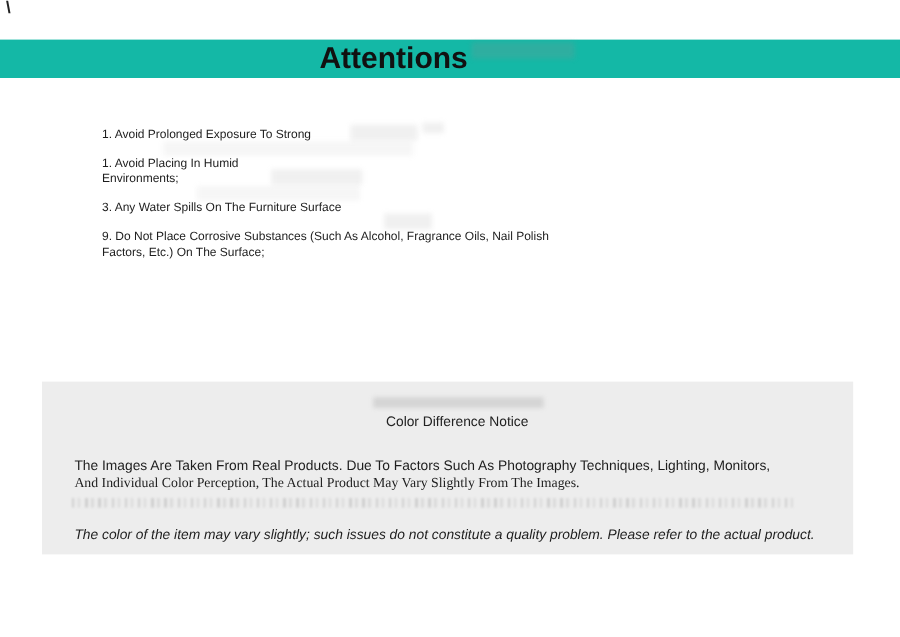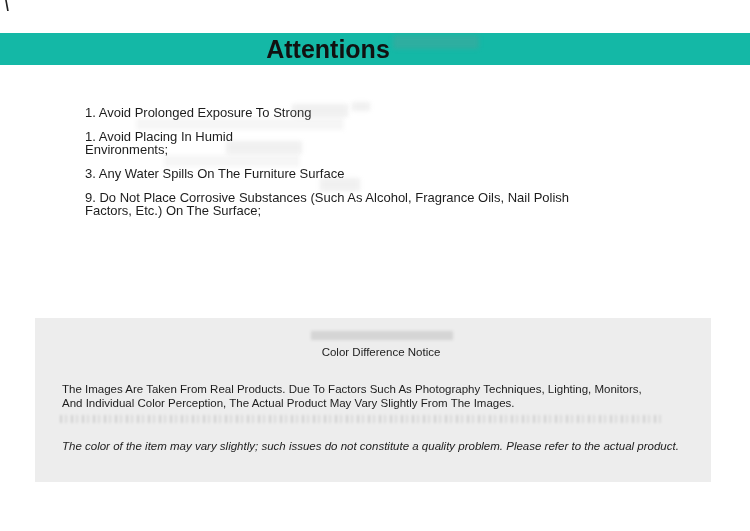--- a/index.html
+++ b/index.html
@@ -16,42 +16,42 @@
     position:absolute;left:328px;top:0;transform:translateX(-50%);
     line-height:32px;font-size:25px;font-weight:700;color:#111;white-space:nowrap;
   }
   .band-ghost{
     position:absolute;left:393px;top:2px;width:86px;height:14px;
     background:rgba(140,140,140,.22);filter:blur(2.2px);border-radius:2px;
   }
   
   .alist{position:absolute;left:85px;top:106px;}
   .aitem{margin:0 0 11px 0;}
-  .aline{font-size:13px;line-height:13px;font-weight:500;white-space:nowrap;}
+  .aline{font-size:10px;line-height:13px;font-weight:500;white-space:nowrap;}
   
   .smudge{position:absolute;background:rgba(160,160,160,.16);filter:blur(2px);border-radius:1px;}
   .sm1{left:292px;top:104px;width:56px;height:13px;}
   .sm2{left:136px;top:118px;width:208px;height:12px;background:rgba(170,170,170,.10);}
   .sm3{left:226px;top:141px;width:76px;height:13px;}
   .sm4{left:164px;top:155px;width:136px;height:12px;background:rgba(170,170,170,.10);}
   .sm5{left:320px;top:178px;width:40px;height:13px;}
   .sm6{left:352px;top:102px;width:18px;height:9px;}
   
-  .nbox{position:absolute;left:35px;top:318px;width:676px;height:164px;background:#ededed;}
+  .nbox{position:absolute;left:35px;top:318px;width:676px;height:144px;background:#ededed;}
   .nghost-title{
     position:absolute;left:276px;top:13px;width:142px;height:9px;
     background:rgba(150,150,150,.28);filter:blur(1.6px);
   }
   .ntitle{
     position:absolute;left:0;right:0;top:28px;text-align:center;text-indent:16px;
     font-size:11.5px;line-height:13px;font-weight:500;color:#222;
   }
   .npara{position:absolute;left:27px;font-size:11.5px;line-height:14px;white-space:nowrap;color:#1d1d1d;}
   .np1{top:64px;text-align:center;}
-  .np2{top:78px;}
+  .np2{top:78px;font-family:Liberation Serif, serif;}
   .nghost-line{
     position:absolute;left:25px;top:97px;width:602px;height:8px;opacity:.5;
     background:repeating-linear-gradient(90deg,
       rgba(110,110,110,.45) 0 2px, rgba(200,200,200,.12) 2px 5px,
       rgba(140,140,140,.38) 5px 7px, rgba(225,225,225,.10) 7px 11px);
     filter:blur(1.1px);
   }
   .np3{top:121px;font-style:italic;}
 </style>
 </head>

